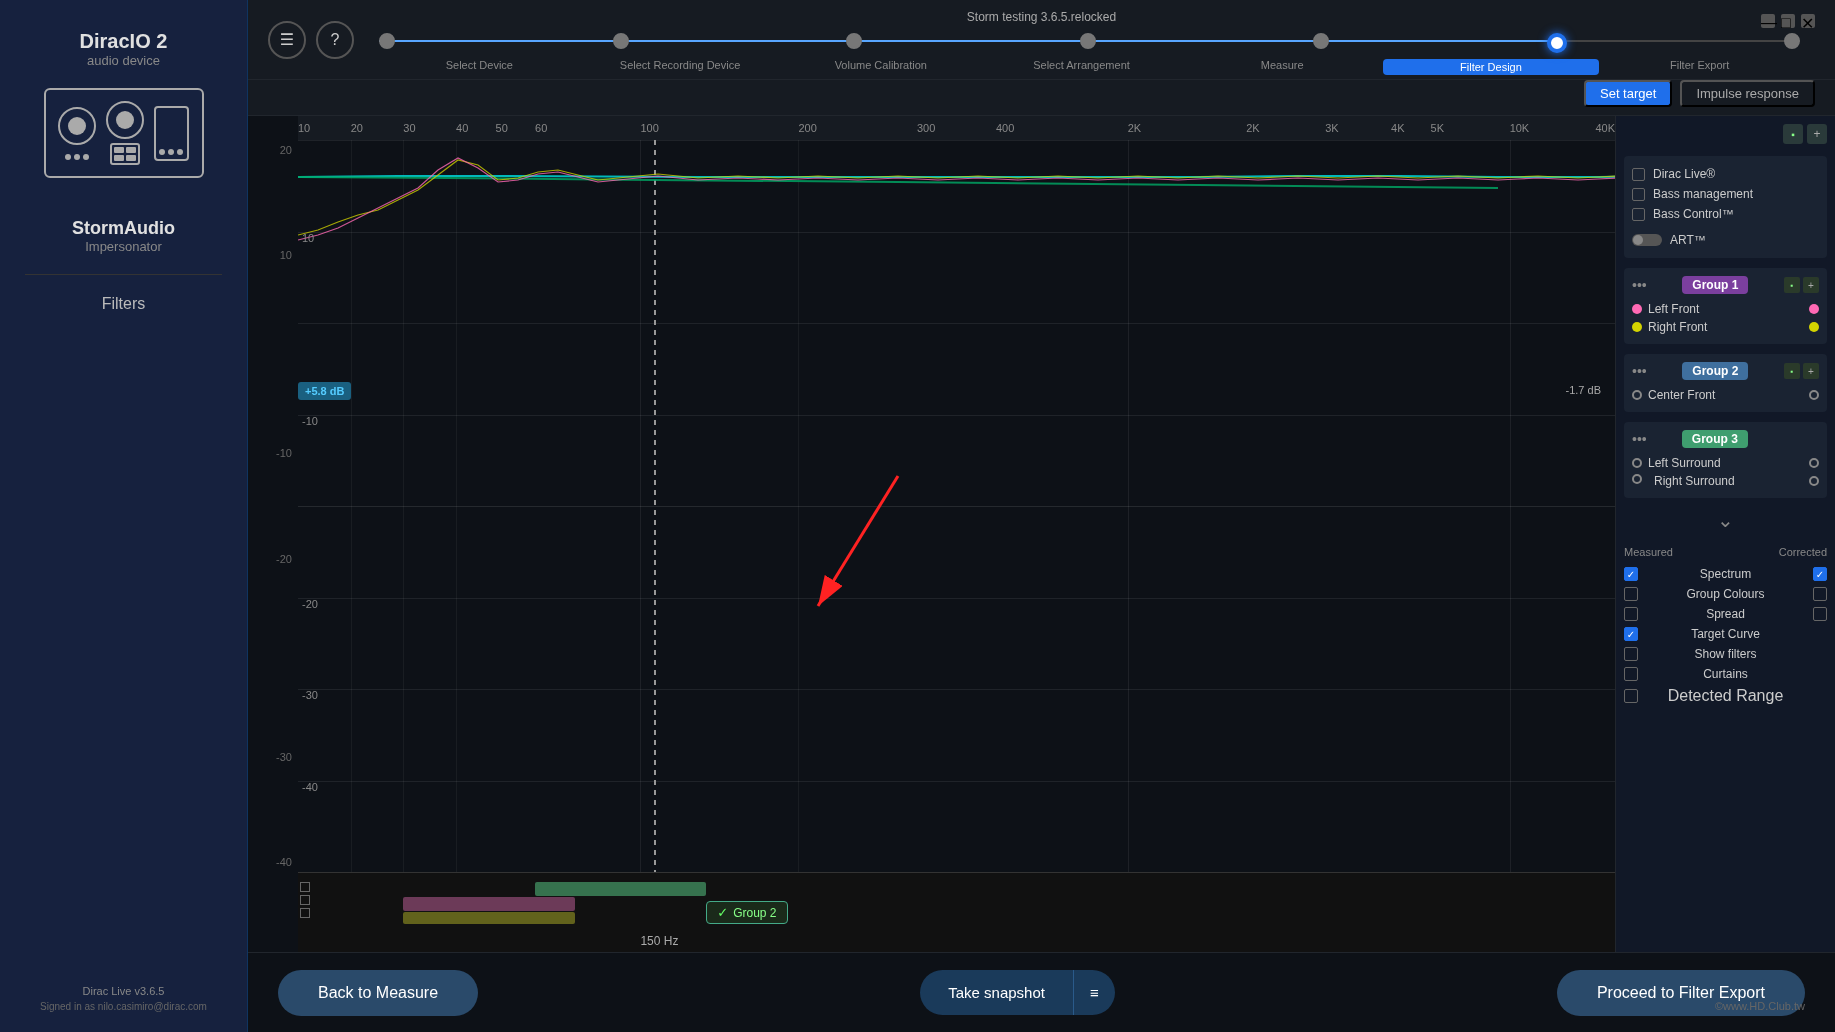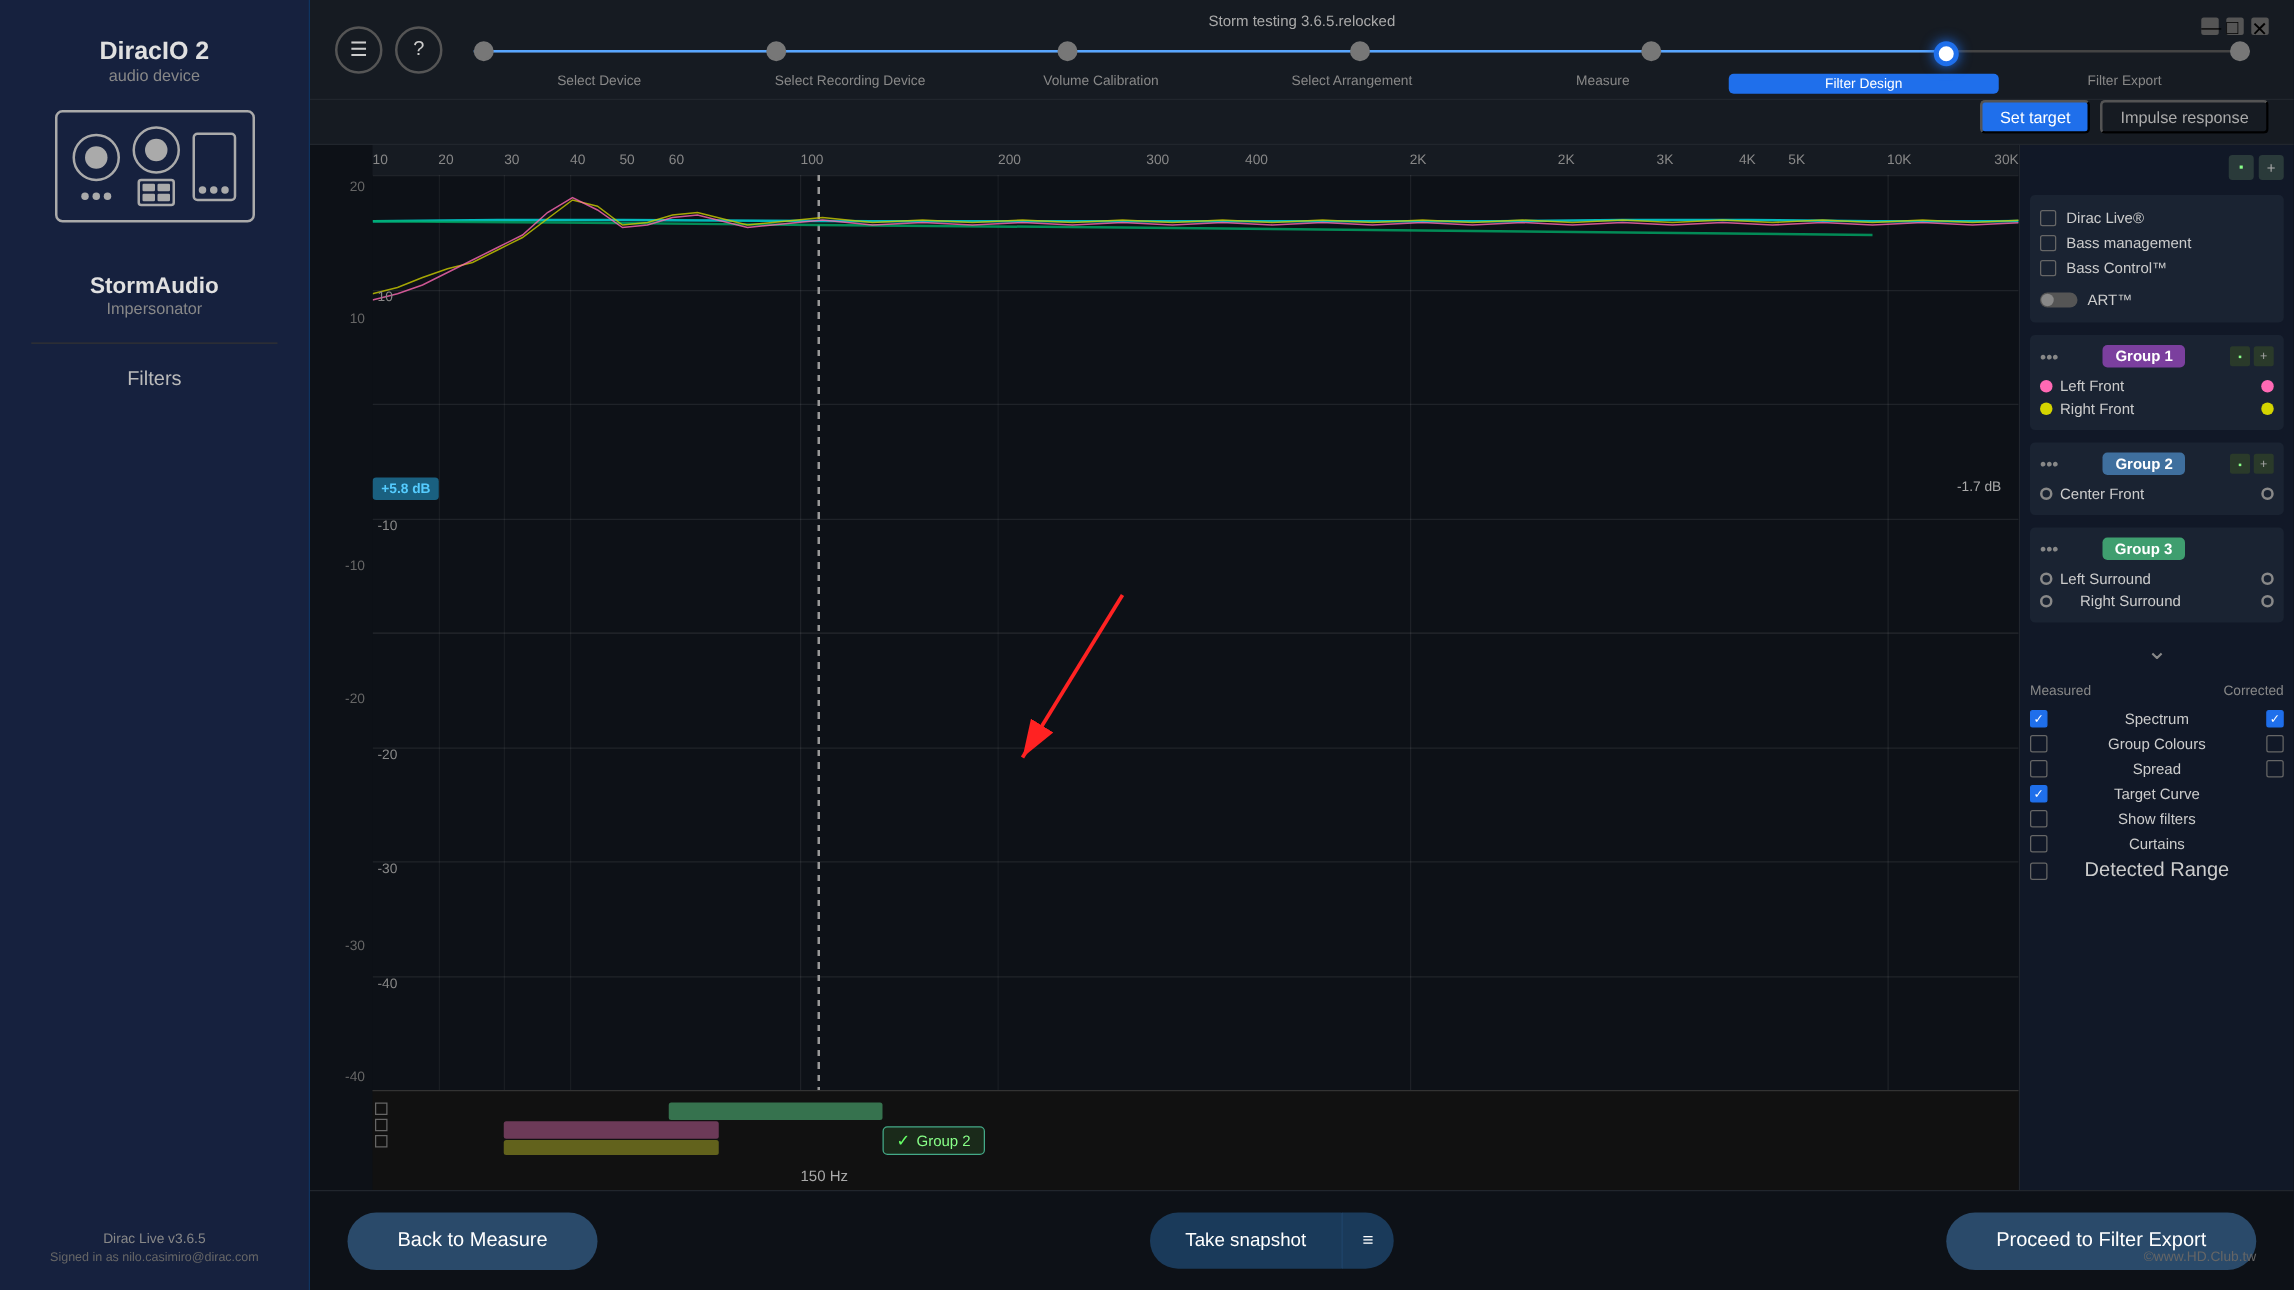--- a/index.html
+++ b/index.html
@@ -451,21 +451,21 @@
         <span style="color:#888;font-size:11px;position:absolute;left:26%;">100</span>
         <span style="color:#888;font-size:11px;position:absolute;left:38%;">200</span>
         <span style="color:#888;font-size:11px;position:absolute;left:47%;">300</span>
         <span style="color:#888;font-size:11px;position:absolute;left:53%;">400</span>
         <span style="color:#888;font-size:11px;position:absolute;left:63%;">2K</span>
         <span style="color:#888;font-size:11px;position:absolute;left:72%;">2K</span>
         <span style="color:#888;font-size:11px;position:absolute;left:78%;">3K</span>
         <span style="color:#888;font-size:11px;position:absolute;left:83%;">4K</span>
         <span style="color:#888;font-size:11px;position:absolute;left:86%;">5K</span>
         <span style="color:#888;font-size:11px;position:absolute;left:92%;">10K</span>
-        <span style="color:#888;font-size:11px;position:absolute;right:0px;">30K</span>
+        <span style="color:#888;font-size:11px;position:absolute;right:0px;">40K</span>
       </div>
 
       <div style="position:absolute;left:0;top:24px;bottom:80px;width:50px;display:flex;flex-direction:column;justify-content:space-between;padding:4px 0;">
         <span style="color:#666;font-size:11px;text-align:right;padding-right:6px;">20</span>
         <span style="color:#666;font-size:11px;text-align:right;padding-right:6px;">10</span>
         <span style="color:#666;font-size:11px;text-align:right;padding-right:6px;"></span>
         <span style="color:#666;font-size:11px;text-align:right;padding-right:6px;">-10</span>
         <span style="color:#666;font-size:11px;text-align:right;padding-right:6px;">-20</span>
         <span style="color:#666;font-size:11px;text-align:right;padding-right:6px;"></span>
         <span style="color:#666;font-size:11px;text-align:right;padding-right:6px;">-30</span>
@@ -628,21 +628,21 @@
           <div style="width:36px;"></div>
         </div>
         <div style="display:flex;align-items:center;justify-content:space-between;padding:2px 0;">
           <div style="display:flex;align-items:center;gap:6px;">
             <div style="width:10px;height:10px;border-radius:50%;border:2px solid #888;"></div>
             <span style="color:#ccc;font-size:12px;">Left Surround</span>
           </div>
           <div style="width:10px;height:10px;border-radius:50%;border:2px solid #888;"></div>
         </div>
         <div style="display:flex;align-items:center;justify-content:space-between;padding:2px 0;">
-          <div style="display:flex;align-items:center;gap:22px;">
+          <div style="display:flex;gap:12px;">
             <div style="width:10px;height:10px;border-radius:50%;border:2px solid #888;"></div>
             <span style="color:#ccc;font-size:12px;">Right Surround</span>
           </div>
           <div style="width:10px;height:10px;border-radius:50%;border:2px solid #888;"></div>
         </div>
       </div>
 
       <div style="display:flex;justify-content:center;color:#888;cursor:pointer;font-size:20px;">⌄</div>
 
       <div style="margin-top:8px;">

